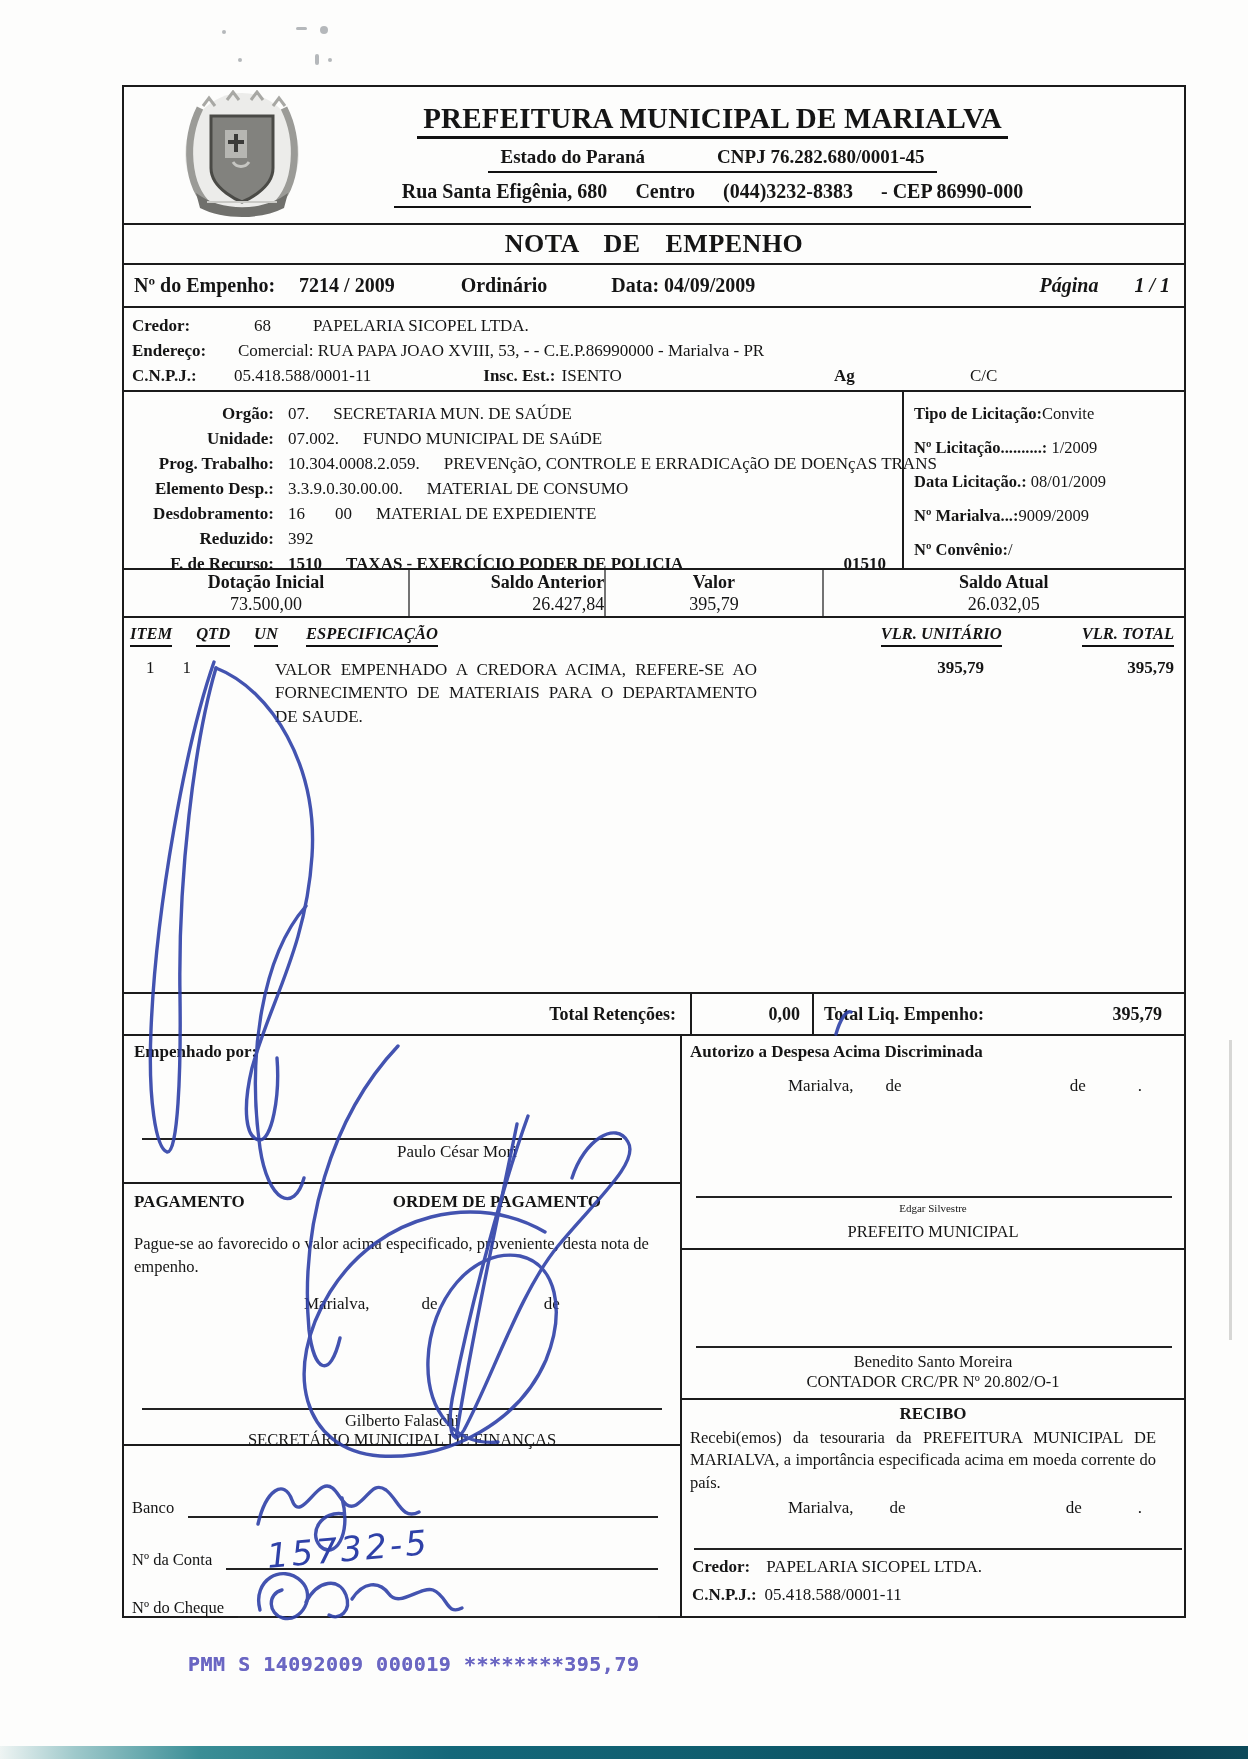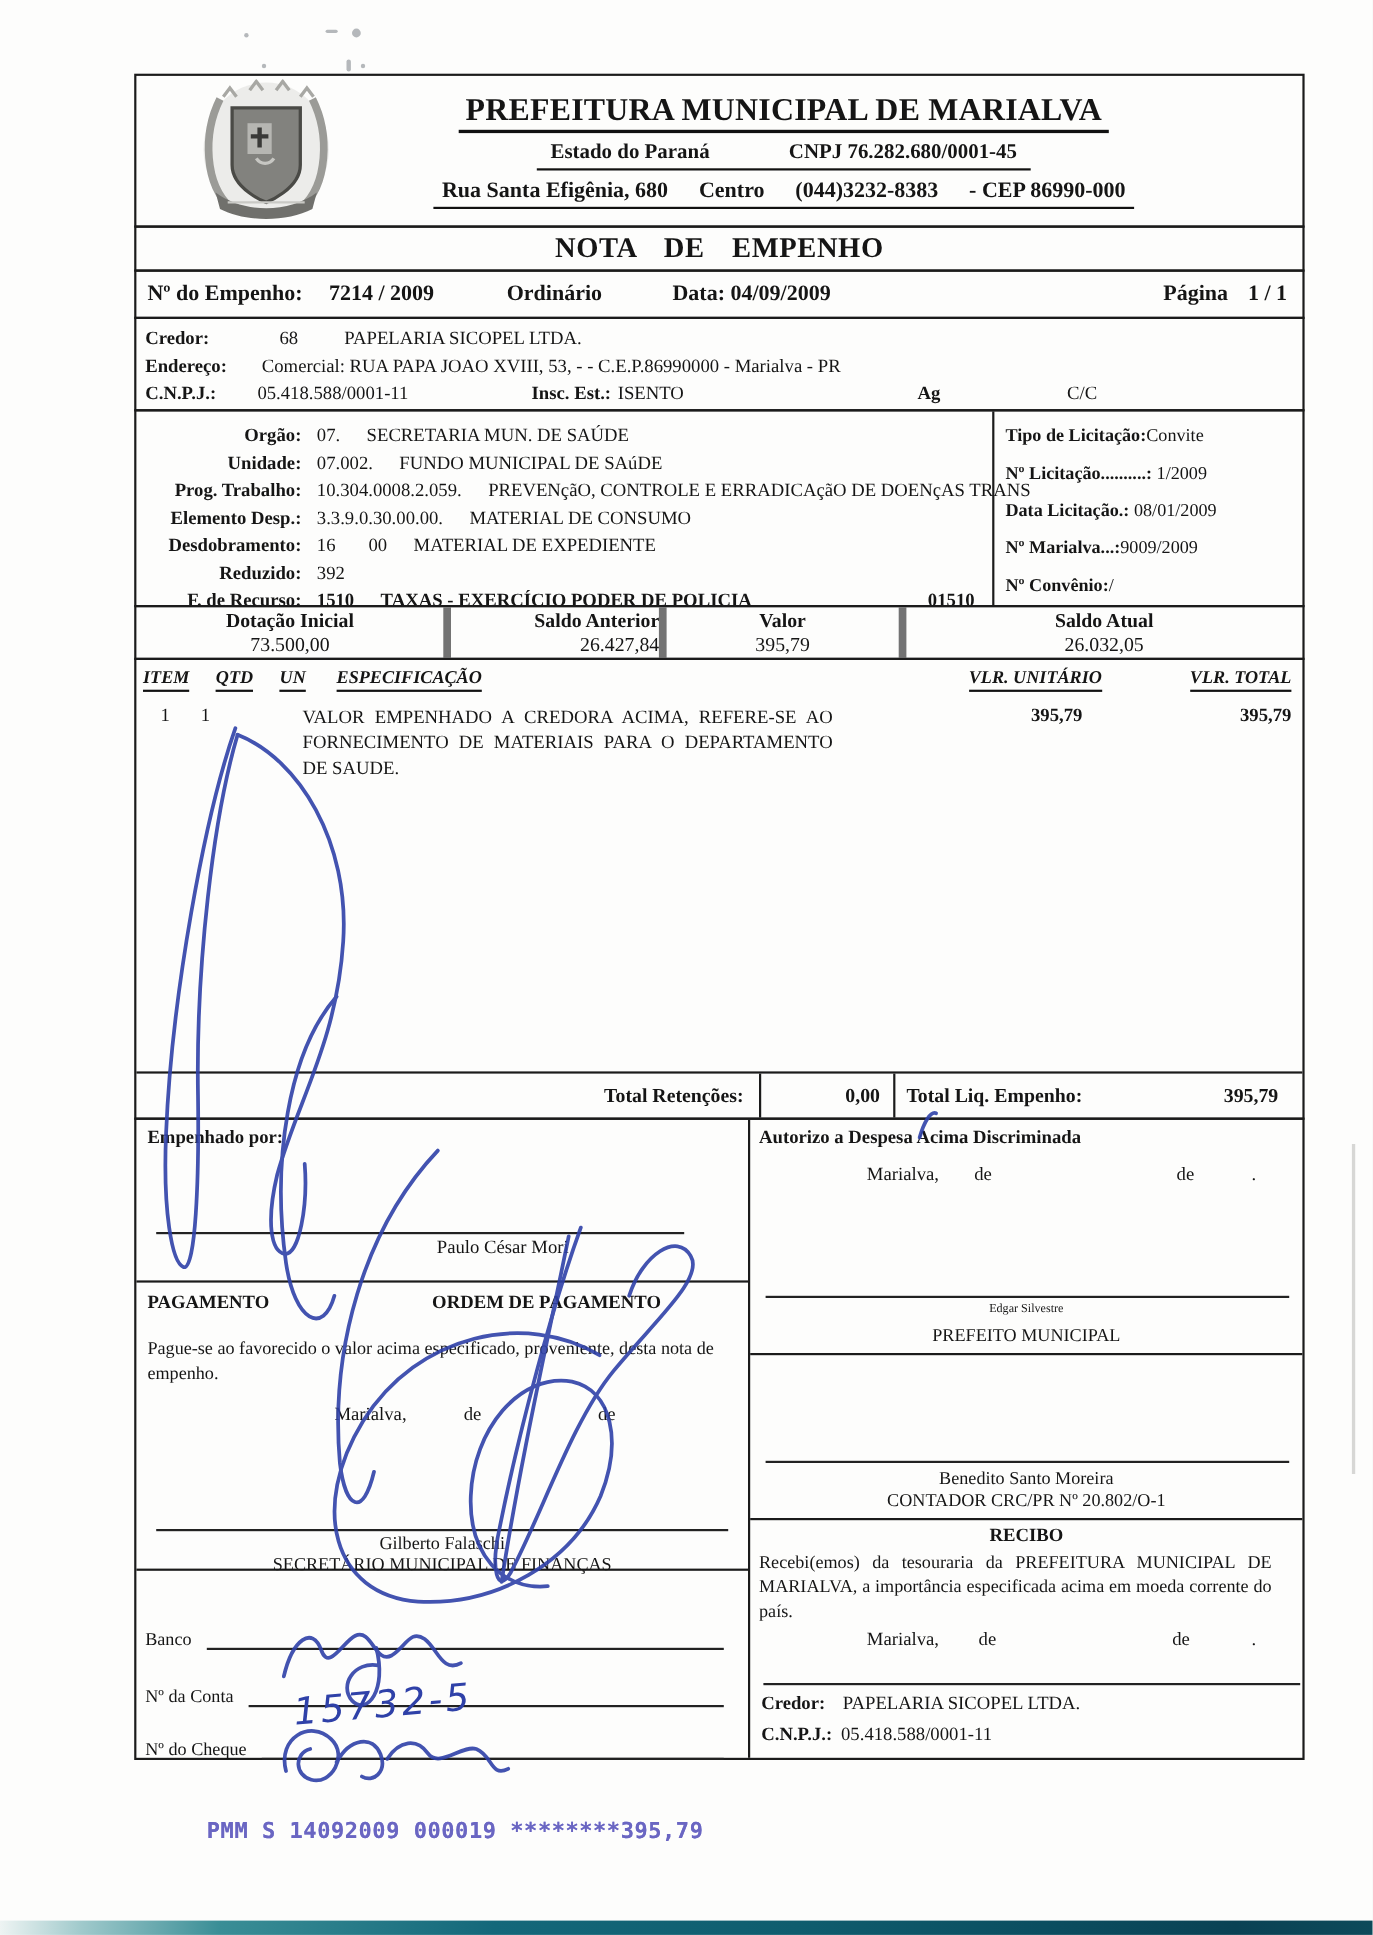--- a/index.html
+++ b/index.html
@@ -1,36 +1,36 @@
 <!DOCTYPE html>
 <html><head>
 <meta charset="utf-8">
 <style>
   html,body{margin:0;padding:0;background:#f2f2f0;}
   .page{position:relative;width:1248px;height:1759px;background:#fdfdfc;overflow:hidden;
         font-family:"Liberation Serif",serif;color:#151515;}
   
-  .form{position:absolute;left:122px;top:67px;width:1064px;}
+  .form{position:absolute;left:122px;top:85px;width:1064px;}
   .box{position:relative;border:2px solid #1b1b1b;margin-top:-2px;box-sizing:border-box;background:transparent;}
   .box.first{margin-top:0;}
   b,.b{font-weight:bold;}
   
   .header-box{height:140px;display:flex;}
   .logo-wrap{width:235px;display:flex;align-items:center;justify-content:center;}
   .head-text{flex:1;padding-right:118px;display:flex;flex-direction:column;align-items:center;justify-content:center;gap:7px;}
   .h-title{font-size:29px;font-weight:bold;border-bottom:3px solid #111;padding:0 6px 1px;letter-spacing:.2px;white-space:nowrap;}
   .h-row2{display:flex;gap:72px;font-size:19px;font-weight:bold;border-bottom:2px solid #111;padding:0 12px 3px;}
   .h-row3{display:flex;gap:28px;font-size:20px;font-weight:bold;border-bottom:2px solid #111;padding:0 8px 3px;white-space:nowrap;}
   
   .title-box{height:42px;display:flex;align-items:center;justify-content:center;
              font-size:26px;font-weight:bold;word-spacing:18px;letter-spacing:.5px;}
   
   .empenho-box{height:45px;display:flex;align-items:center;font-size:20px;font-weight:bold;padding:0 10px;}
   .e-num{margin-left:24px;} .e-tipo{margin-left:66px;} .e-data{margin-left:64px;}
-  .e-pg{margin-left:auto;display:flex;gap:18px;margin-right:4px;}
+  .e-pg{margin-left:auto;display:flex;gap:36px;margin-right:4px;font-style:italic;}
   
   .credor-box{height:86px;padding:5px 8px;font-size:17px;}
   .c-row{display:flex;height:25px;align-items:center;position:relative;}
   .c-l1{font-weight:bold;width:92px;}
   .c-cod{margin-left:30px;} .c-nome{margin-left:42px;}
   .c-end{margin-left:14px;}
   .c-cnpj{margin-left:10px;} .c-insc-l{font-weight:bold;margin-left:112px;} .c-insc{margin-left:6px;text-align:center;}
   .c-ag{position:absolute;left:702px;font-weight:bold;} .c-cc{position:absolute;left:838px;font-weight:normal;}
   
   .orgao-box{height:180px;display:flex;}
@@ -40,21 +40,21 @@
   .org-code{margin-left:14px;white-space:nowrap;}
   .org-code2{margin-left:30px;}
   .org-desc{margin-left:24px;white-space:nowrap;}
   .org-desc.bold{font-weight:bold;}
   .org-extra{margin-left:auto;margin-right:16px;font-weight:bold;}
   .lic-right{flex:1;border-left:2px solid #1b1b1b;padding:12px 4px 0 10px;}
   .lic-row{height:34px;font-size:16.5px;white-space:nowrap;}
   .lic-row .lab{font-weight:bold;}
   
   .amounts-box{height:50px;display:flex;text-align:center;}
-  .amt-col{display:flex;flex-direction:column;justify-content:center;box-sizing:border-box;border-right:7px solid #737373;gap:1px;}
+  .amt-col{display:flex;flex-direction:column;justify-content:center;box-sizing:border-box;border-right:2px solid #737373;gap:1px;}
   .amt-col:last-child{border-right:none;}
   .amt-c1{width:27%;} .amt-c2{width:18.5%;text-align:right;} .amt-c3{width:20.5%;} .amt-c4{width:34%;}
   .amt-label{font-weight:bold;font-size:18px;} .amt-value{font-size:18px;}
   
   .items-box{height:420px;}
   .items-head{display:flex;align-items:center;height:34px;padding:0 6px;font-size:16.5px;font-weight:bold;font-style:italic;}
   .ih{border-bottom:2px solid #111;padding-bottom:1px;white-space:nowrap;}
   .ih-qtd{margin-left:24px;} .ih-un{margin-left:24px;} .ih-esp{margin-left:28px;}
   .ih-unit{margin-left:auto;} .ih-tot{margin-left:80px;margin-right:4px;}
   .item-line{display:flex;padding:0 6px;font-size:17px;margin-top:6px;align-items:flex-start;}

